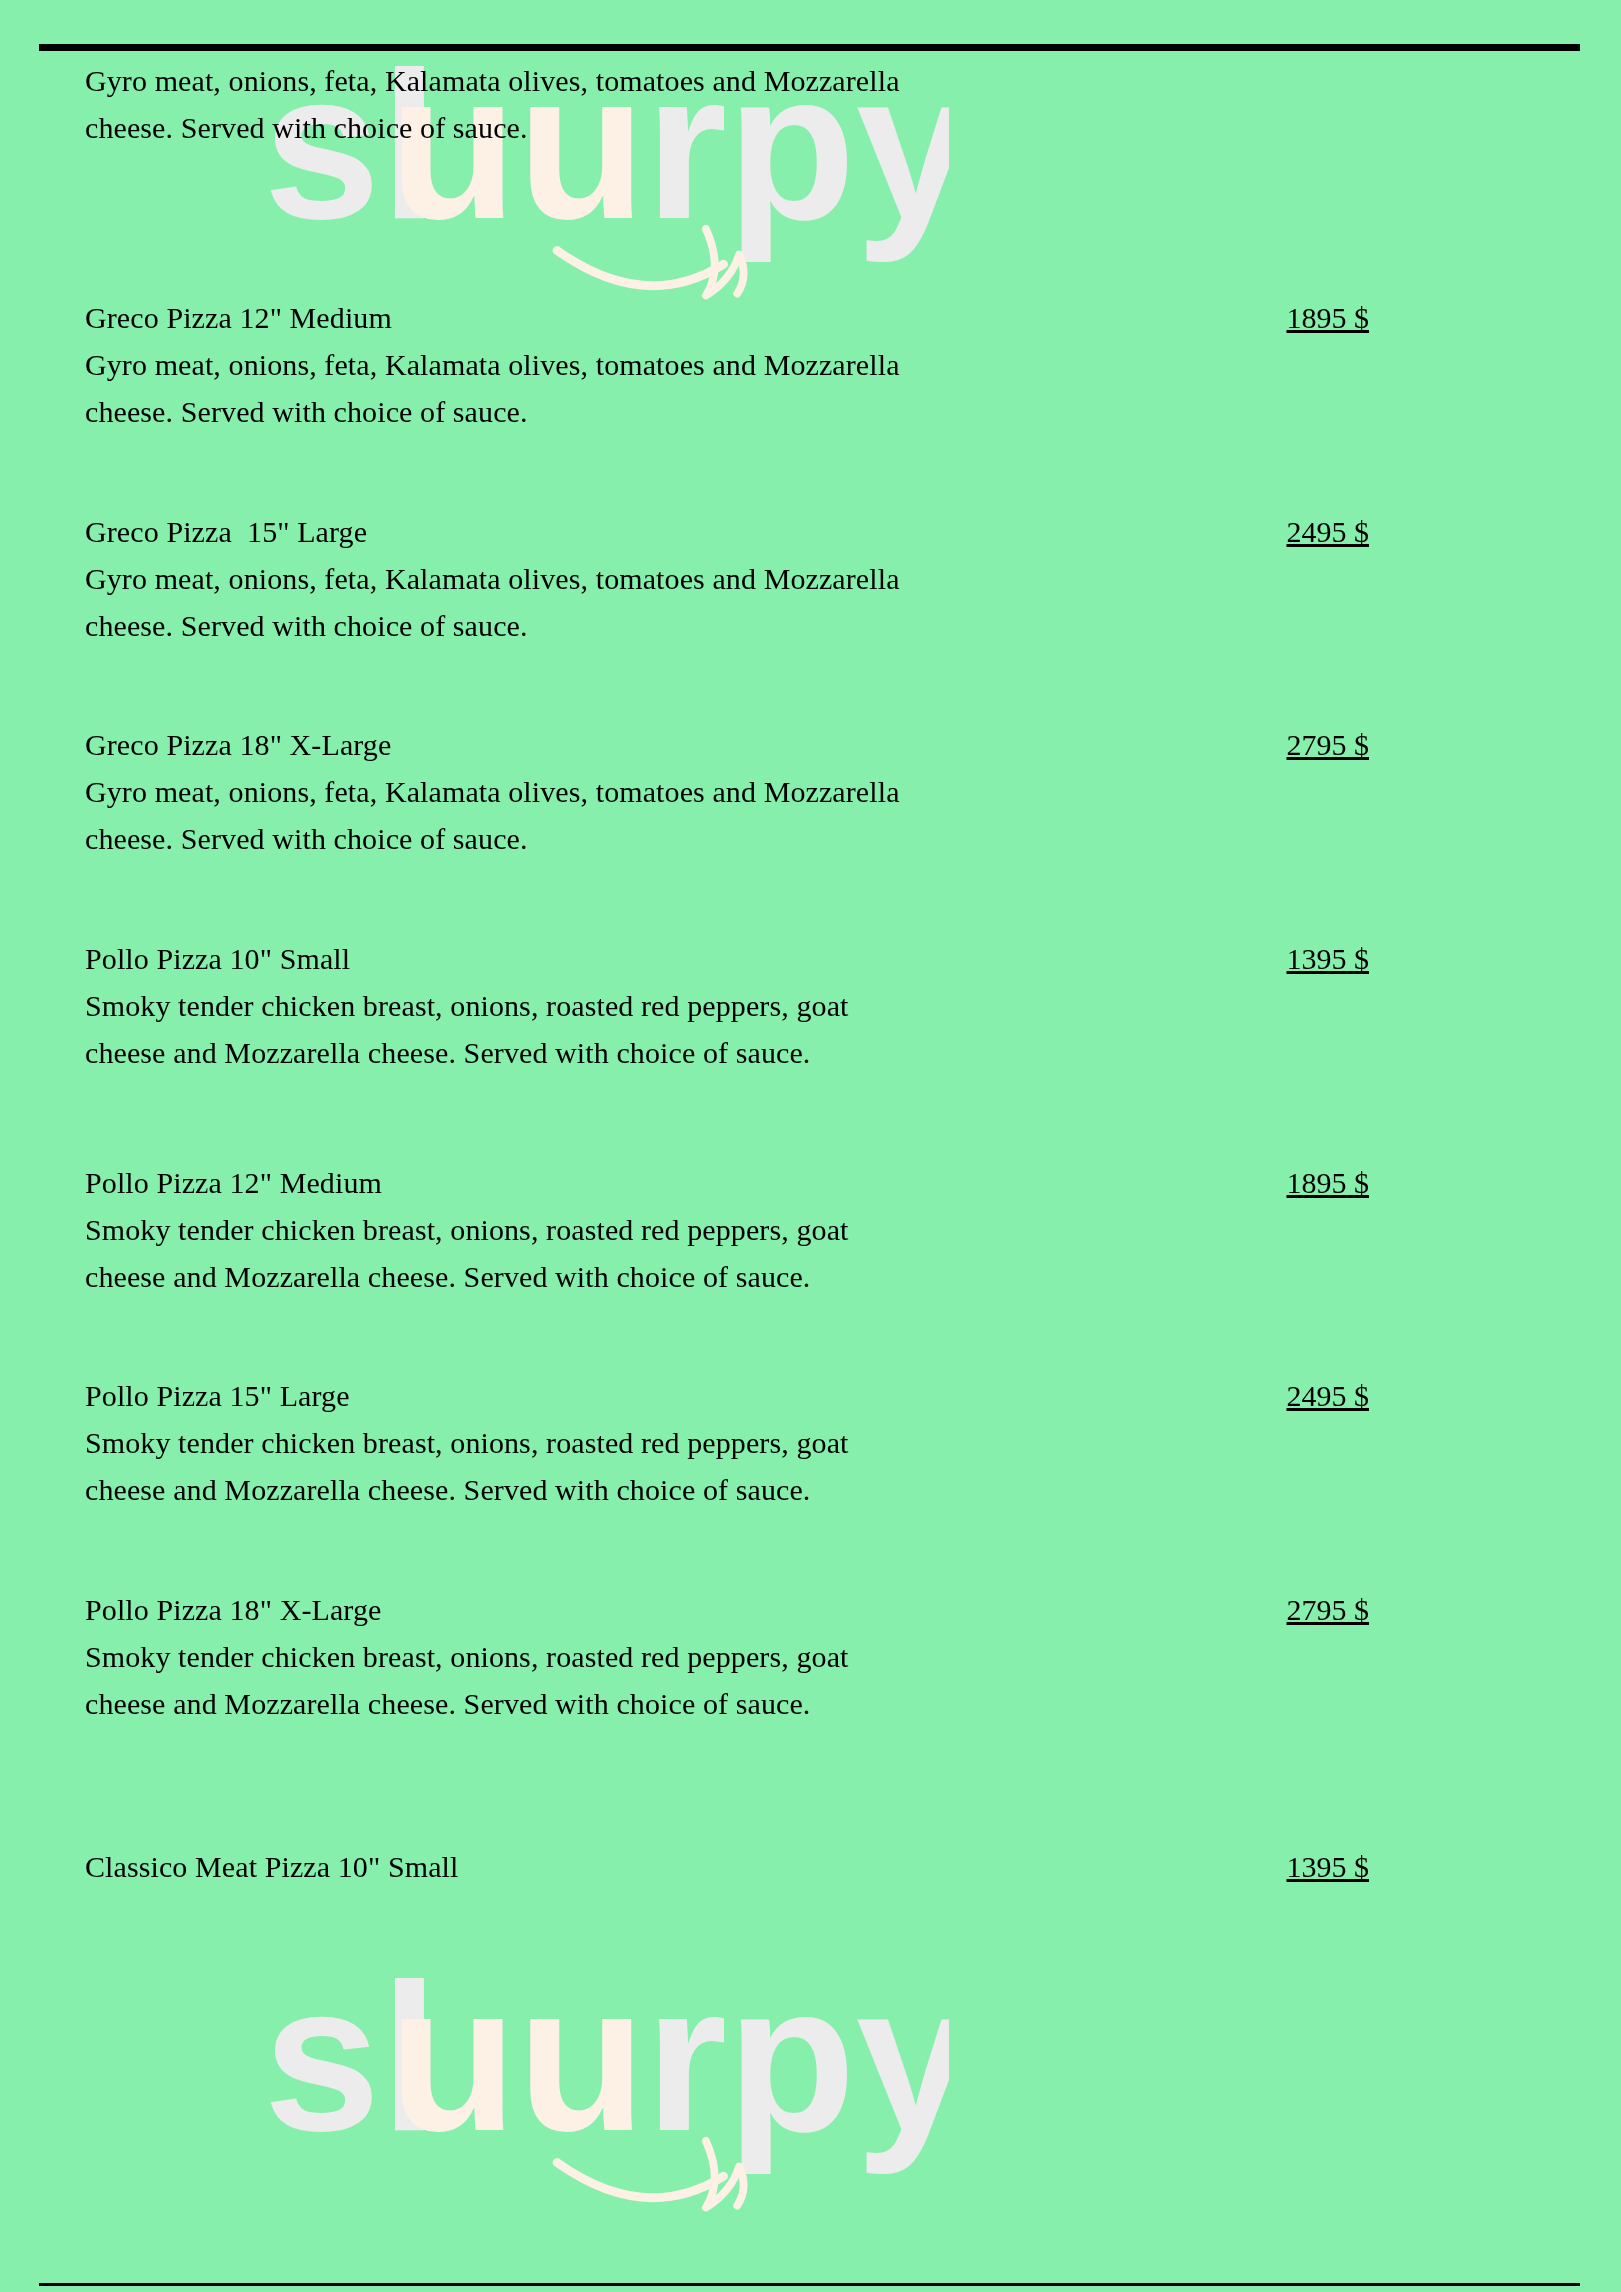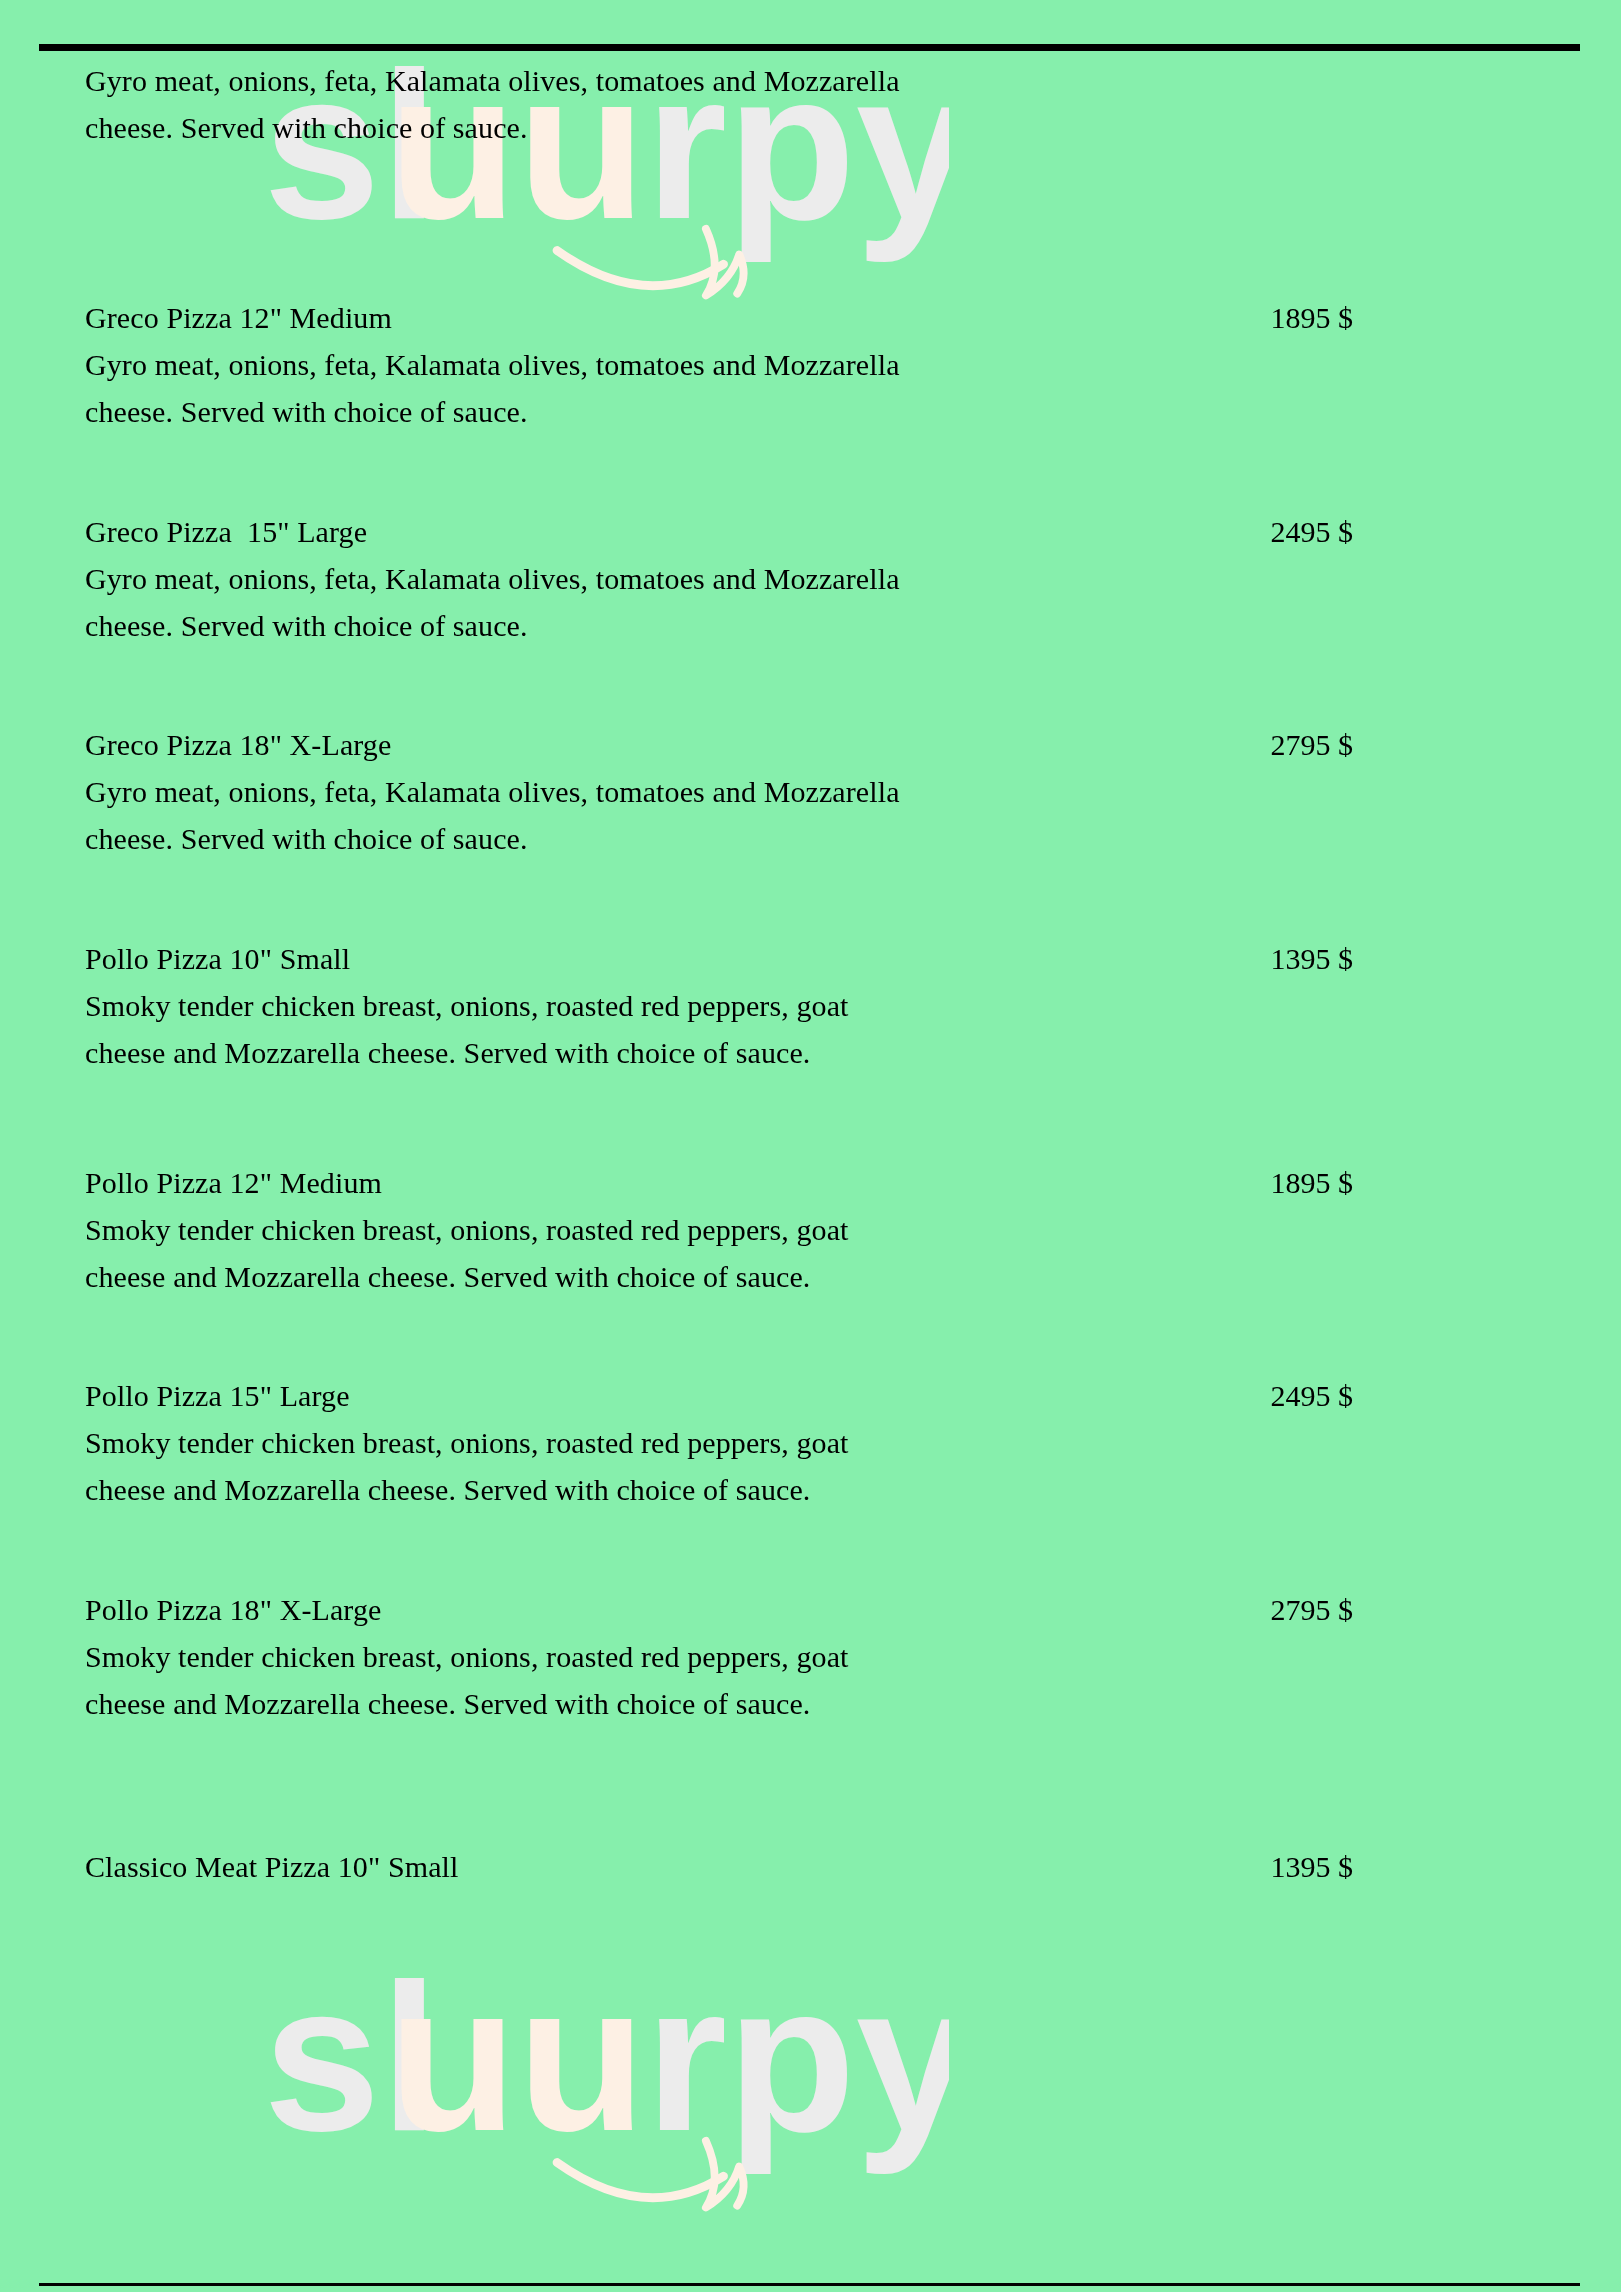--- a/index.html
+++ b/index.html
@@ -82,26 +82,27 @@
     position: absolute;
     left: 0;
     top: 0;
     font-size: 30px;
     line-height: 47px;
     white-space: pre;
     letter-spacing: 0.1px;
   }
   .item-price {
     position: absolute;
-    right: 16px;
+    right: 0;
     top: 0;
     font-size: 30px;
     line-height: 47px;
     white-space: pre;
     text-align: left;
+    text-decoration: underline;
   }
   .item-desc {
     font-size: 30px;
     line-height: 47px;
     white-space: pre-line;
     letter-spacing: 0.1px;
   }
   .desc-only {
     position: absolute;
     left: 85px;

